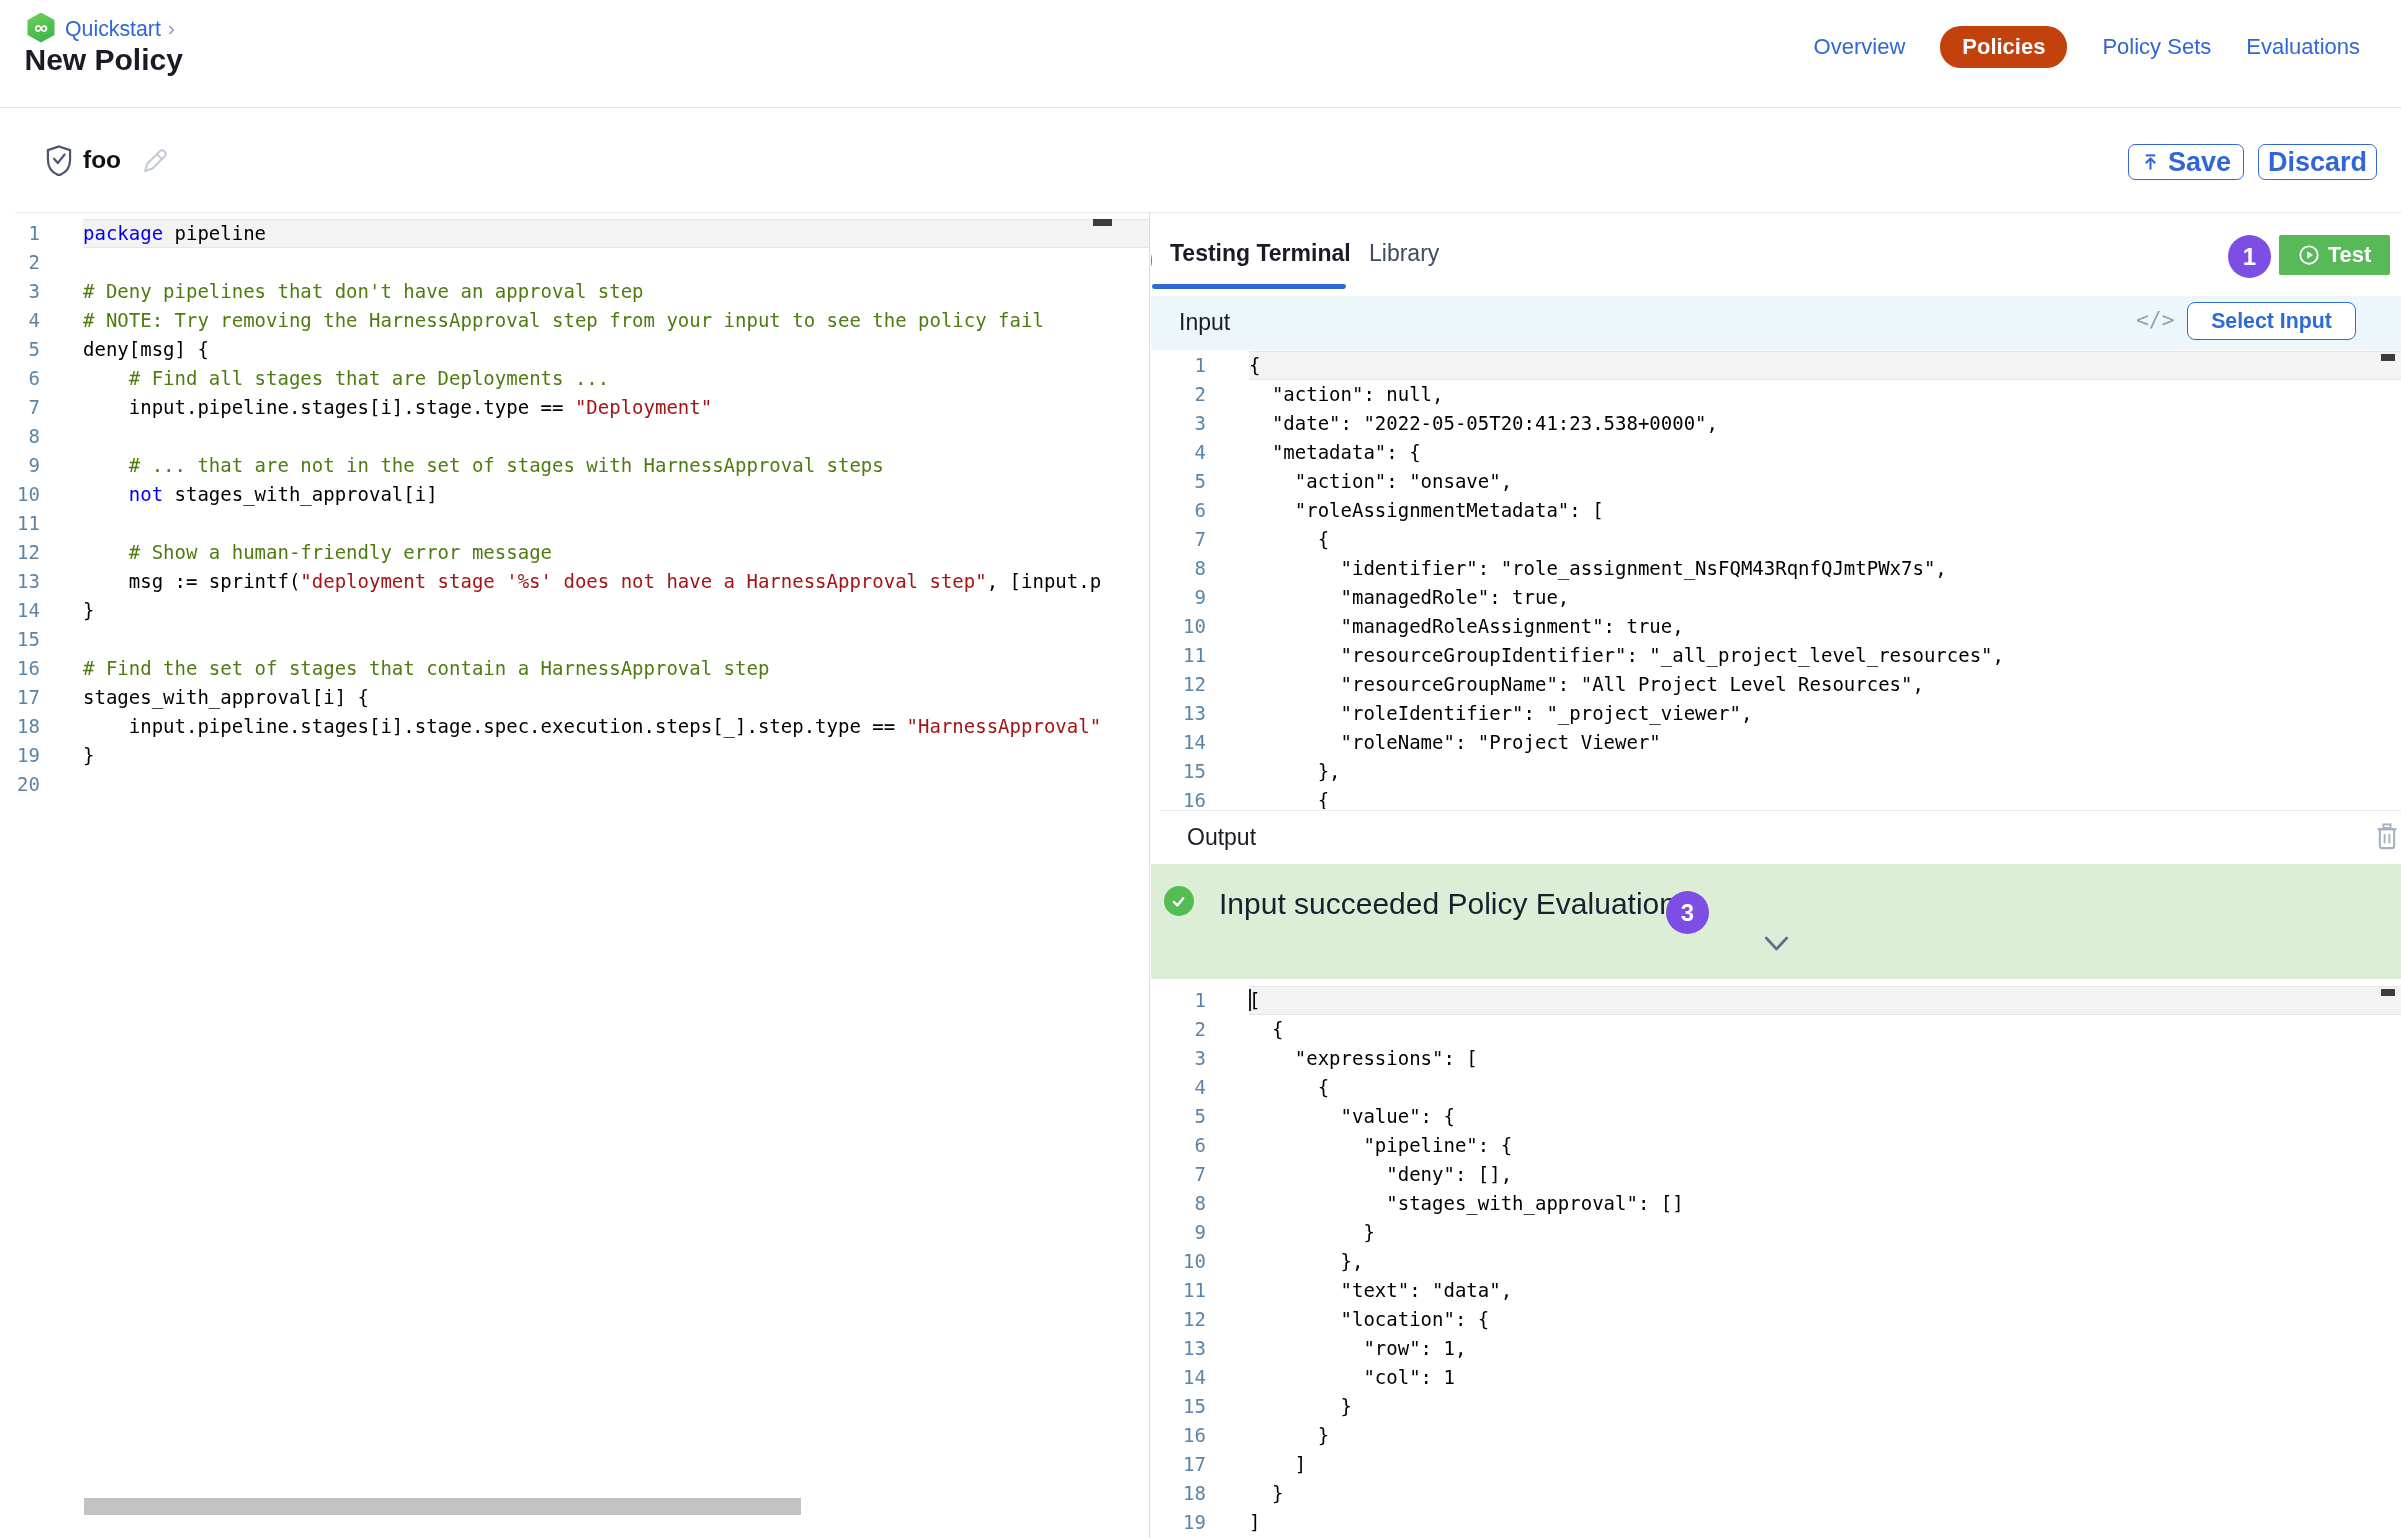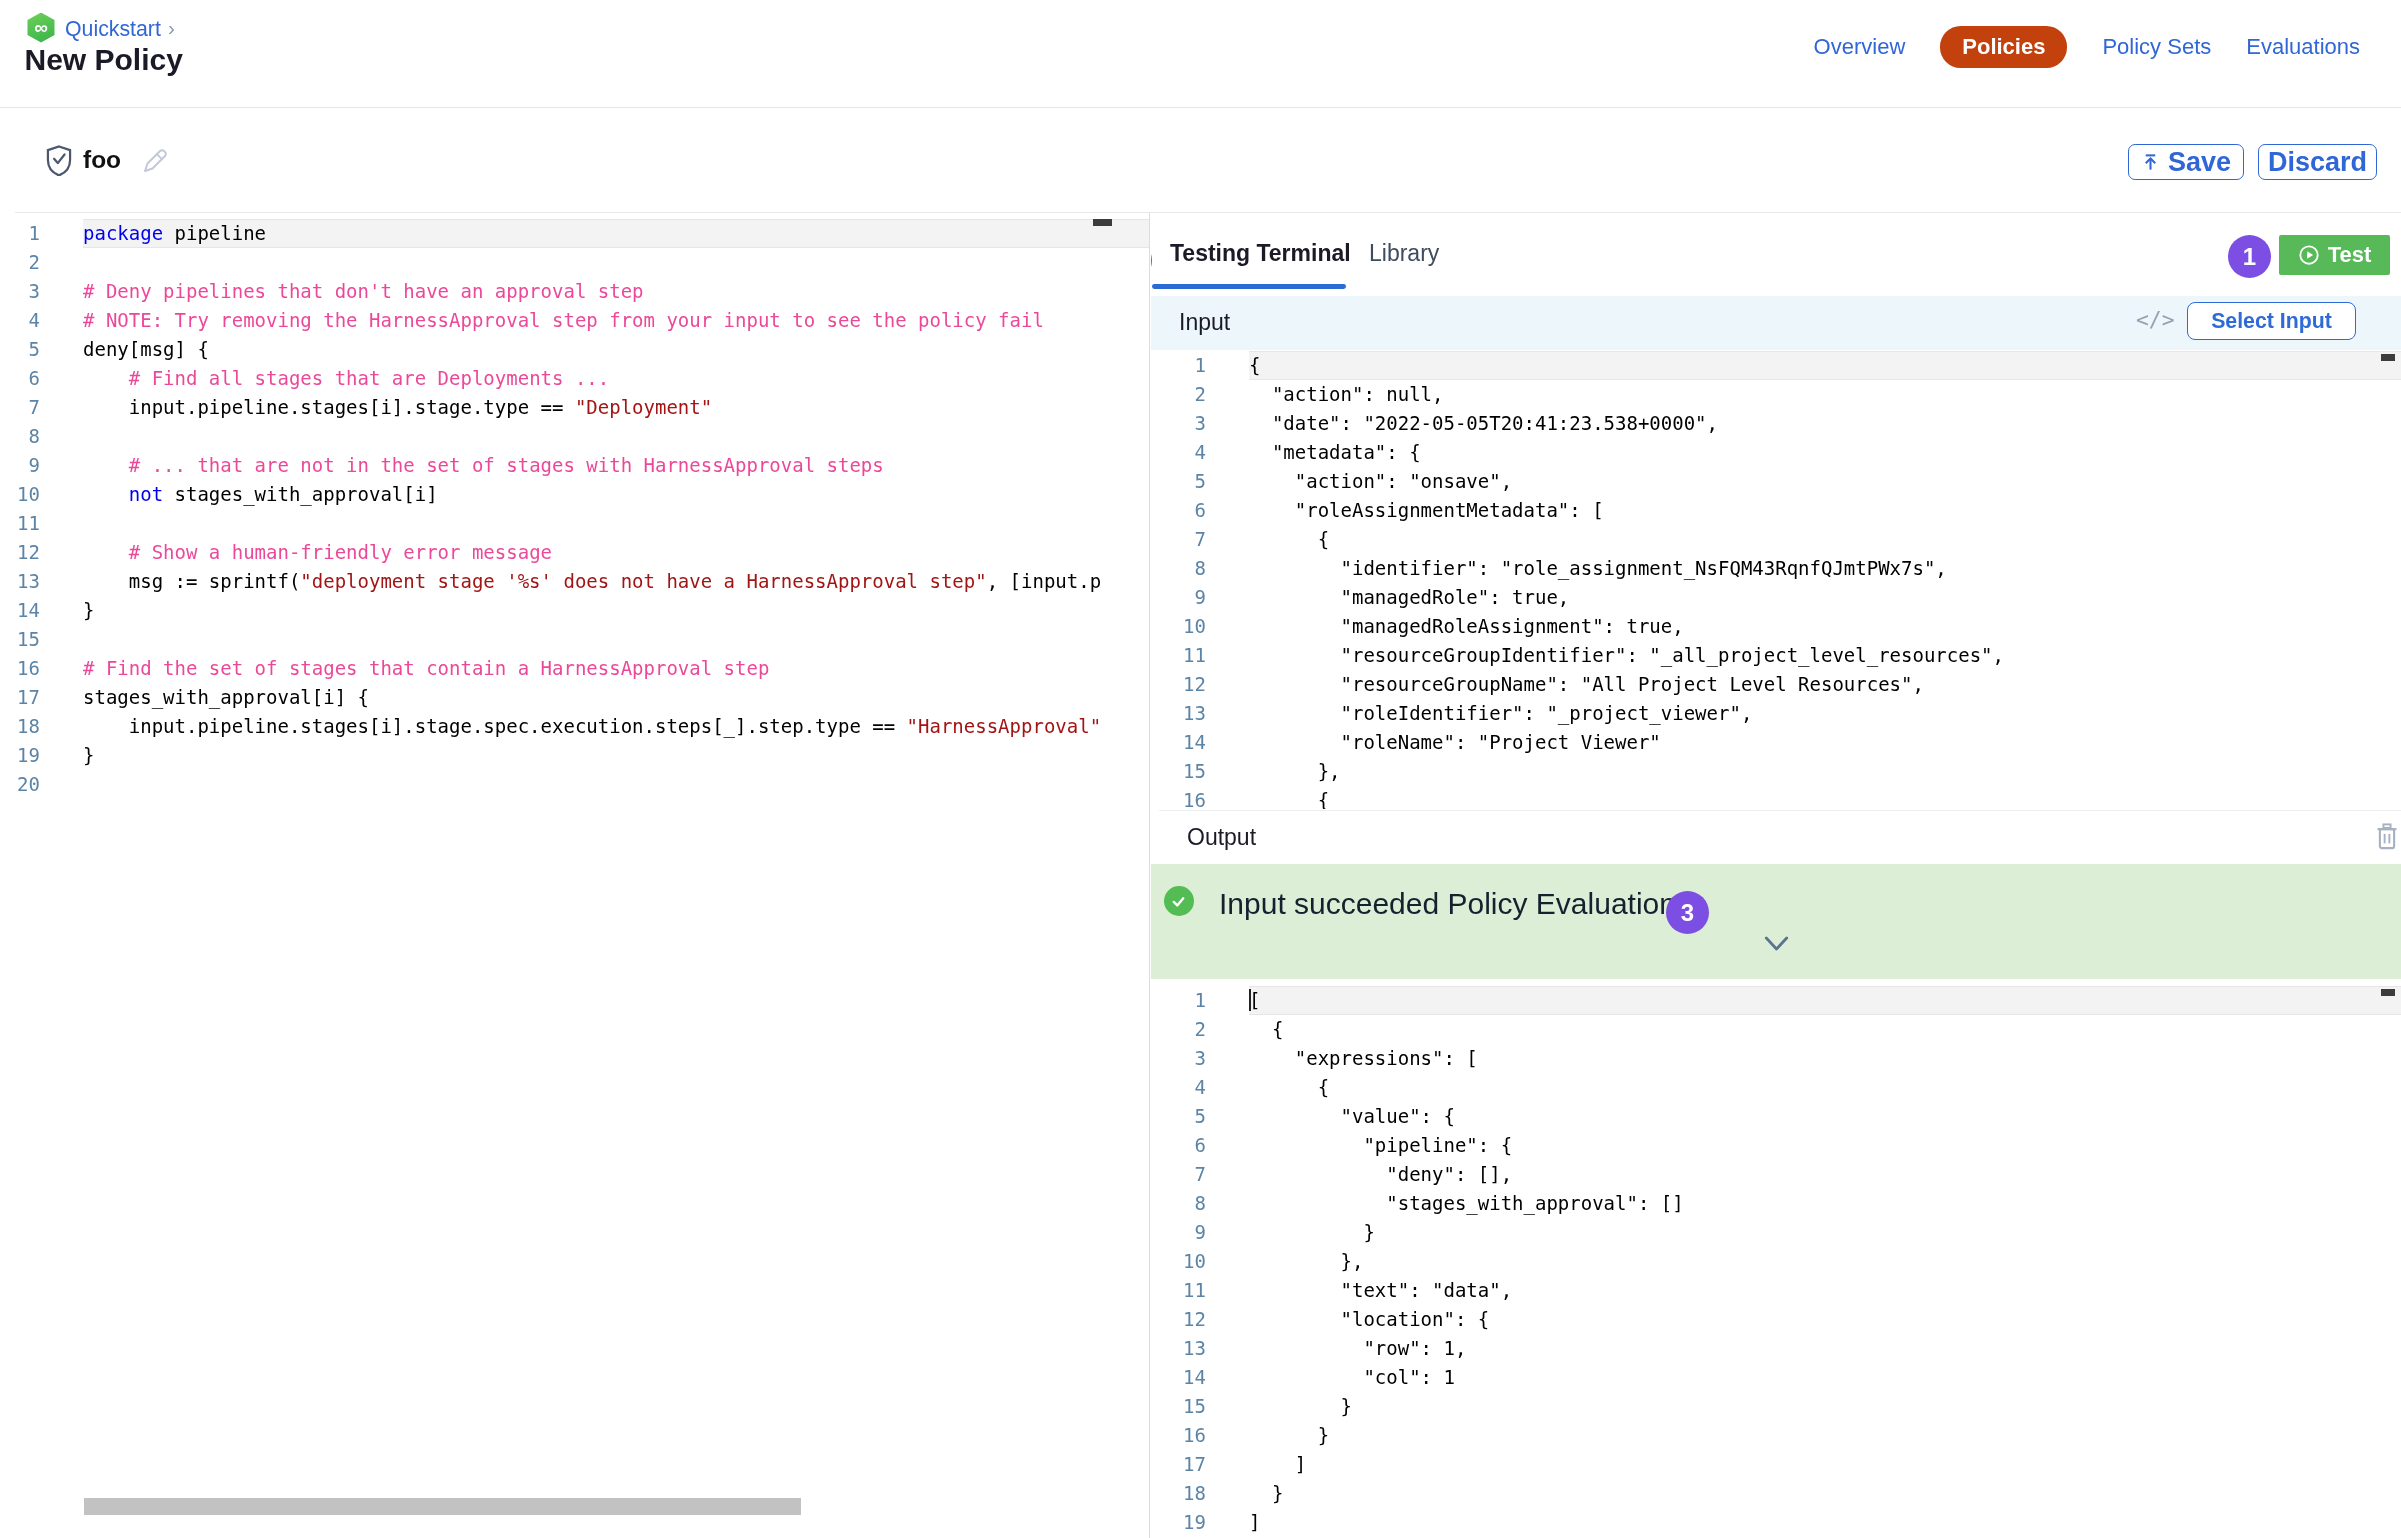--- a/index.html
+++ b/index.html
@@ -44,21 +44,21 @@
 
   
   .editor { position:absolute; overflow:hidden; }
   .code-row { display:flex; height:29px; line-height:29px;
               font-family:"DejaVu Sans Mono", monospace; font-size:19px; white-space:pre; }
   .code-row .ln { flex:none; text-align:right; color:#5b84a6; }
   .code-row .code { flex:1; position:relative; color:#000; }
   .ed-left  .ln { width:40px; }  .ed-left  .code { margin-left:43px; }
   .ed-right .ln { width:55px; }  .ed-right .code { margin-left:43px; }
   .code.current { background:#f3f3f3; box-shadow: inset 0 0.8px 0 #e2e2e2, inset 0 -0.8px 0 #e2e2e2; }
-  .tok-kw { color:#0000f0; } .tok-comment { color:#ec4899; } .tok-str { color:#a31515; }
+  .tok-kw { color:#0000f0; } .tok-comment { color:#4d7c0f; } .tok-str { color:#a31515; }
   .cursor { display:inline-block; width:2.4px; height:21.3px; background:#222;
             vertical-align:middle; margin-right:-2.4px; position:relative; top:-1.6px; }
   .ruler-dash { position:absolute; background:#3c3c3c; width:19px; height:7.1px; }
   .h-scrollbar { position:absolute; left:84px; top:1285px; width:717px; height:16.6px;
                  background:#c2c2c2; cursor:pointer; }
 
   
   .tabs-row { position:absolute; left:0; top:0; width:1251px; height:83px; background:#fff;padding-left:20px; }
   .tab { position:absolute; top:27px; font-size:23px; cursor:pointer; }
   .tab-testing { left:19px; font-weight:700; color:#1b1b28; }

